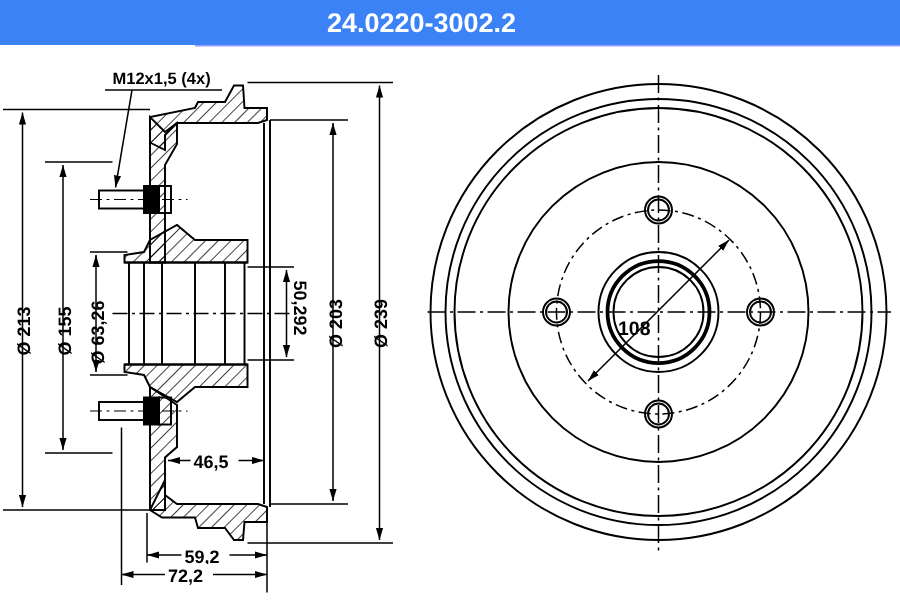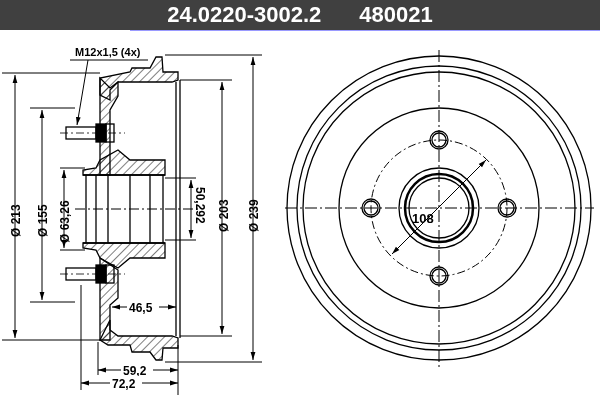--- a/index.html
+++ b/index.html
@@ -1,34 +1,33 @@
 <!DOCTYPE html>
 <html><head>
   <meta charset="utf-8">
   <style>
     html, body { margin: 0; padding: 0; background: #ffffff; }
     body { width: 600px; height: 400px; position: relative; overflow: hidden; font-family: "Liberation Sans", sans-serif; }
     .header {
       position: absolute; left: 0; top: 0; width: 600px; height: 30px;
-      background: #404040; color: #ffffff;
+      background: #3b82f6; color: #ffffff;
       display: flex; align-items: center; justify-content: center;
-      font-family: "Liberation Sans", sans-serif; font-weight: bold; font-size: 22px;
+      font-family: "Liberation Sans", sans-serif; font-weight: bold; font-size: 18px;
       letter-spacing: 0px;
     }
     .header .part { margin-right: 38px; }
     .header-underline { position: absolute; left: 130px; top: 30px; width: 470px; height: 1px; background: #9a9aff; }
     svg.drawing { position: absolute; left: 0; top: 0; }
     svg text { font-family: "Liberation Sans", sans-serif; font-weight: bold; fill: #000; }
   </style>
 </head>
 <body>
 
 <div class="header">
   <span class="part">24.0220-3002.2</span>
-  <span>480021</span>
 </div>
 <div class="header-underline"></div>
 
 <svg class="drawing" width="600" height="400" viewBox="0 0 600 400">
   <defs>
     <pattern id="hatch" patternUnits="userSpaceOnUse" width="6" height="6" patternTransform="rotate(45)">
       <line x1="0" y1="0" x2="0" y2="6" stroke="#000" stroke-width="1"></line>
     </pattern>
     <marker id="arr" viewBox="0 0 10 10" refX="10" refY="5" markerWidth="8" markerHeight="8" orient="auto-start-reverse">
       <path d="M0,2 L10,5 L0,8 z" fill="#000"></path>

